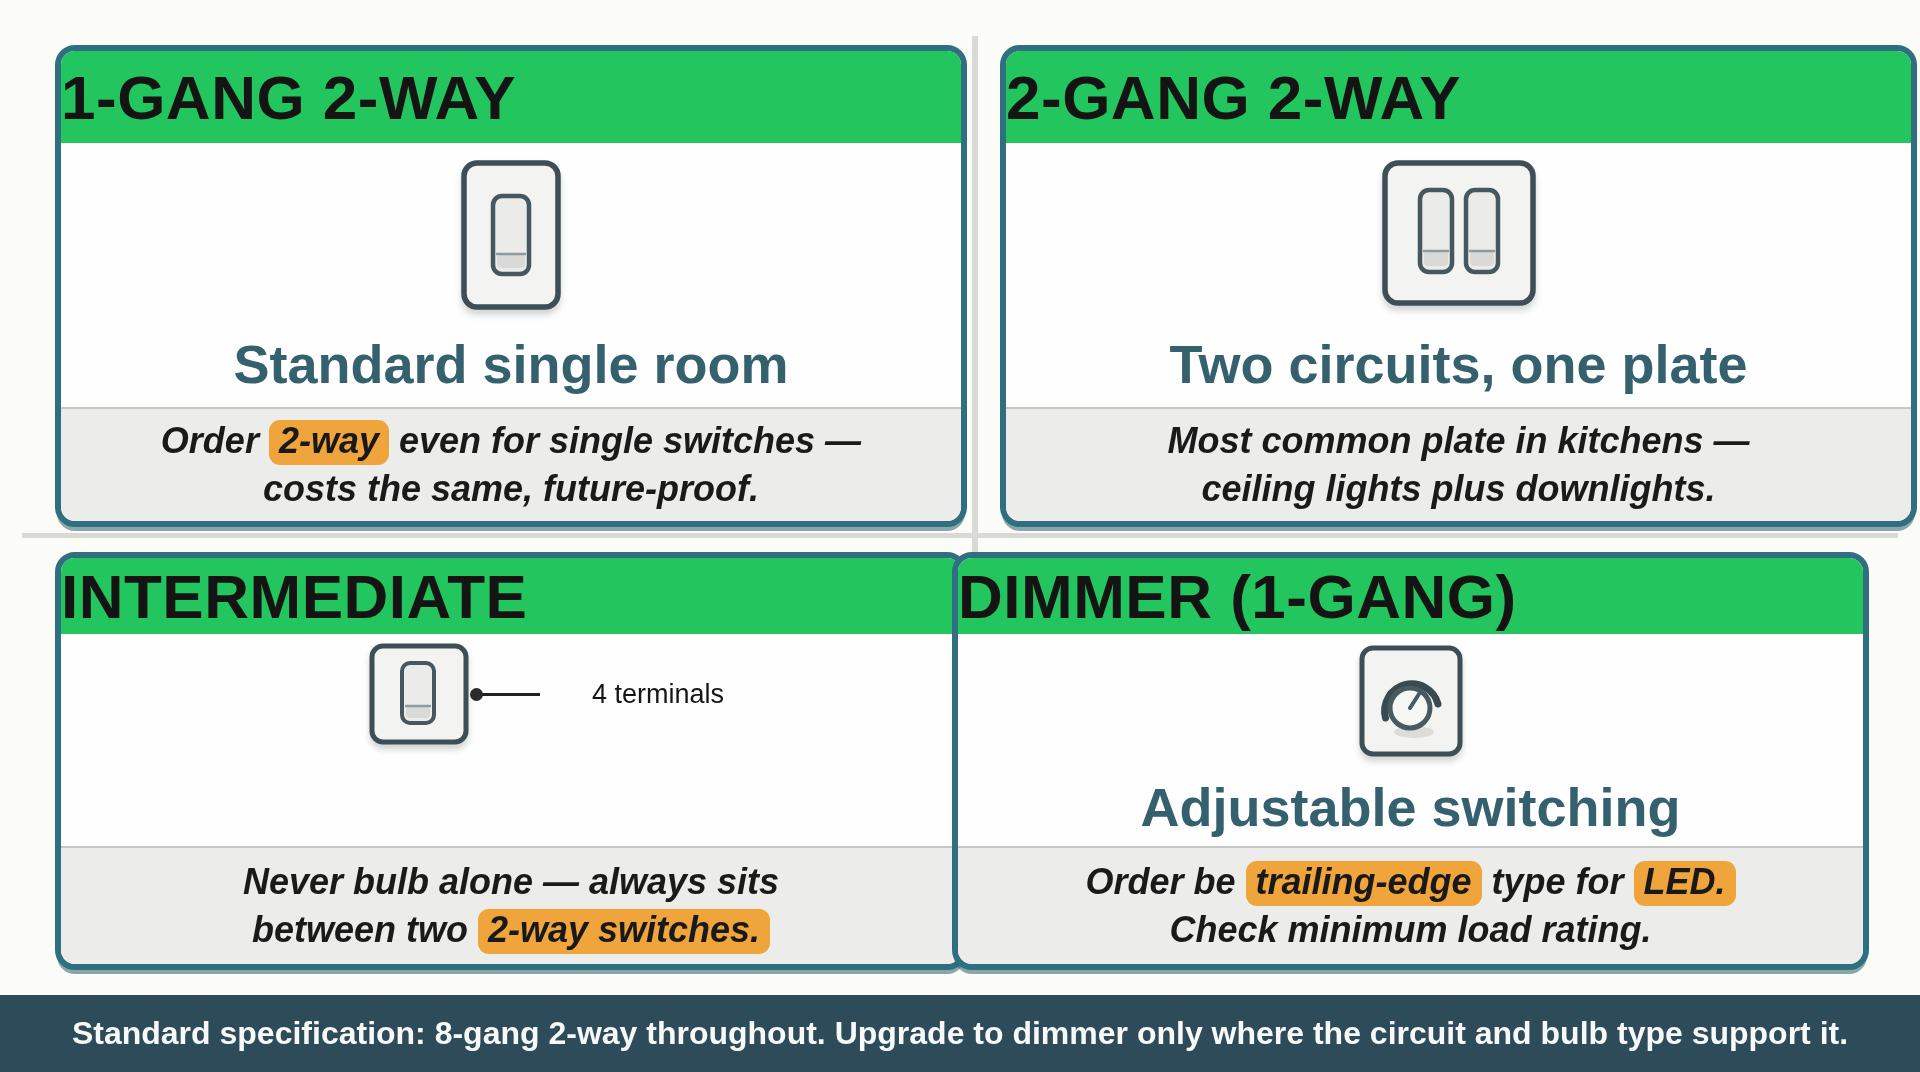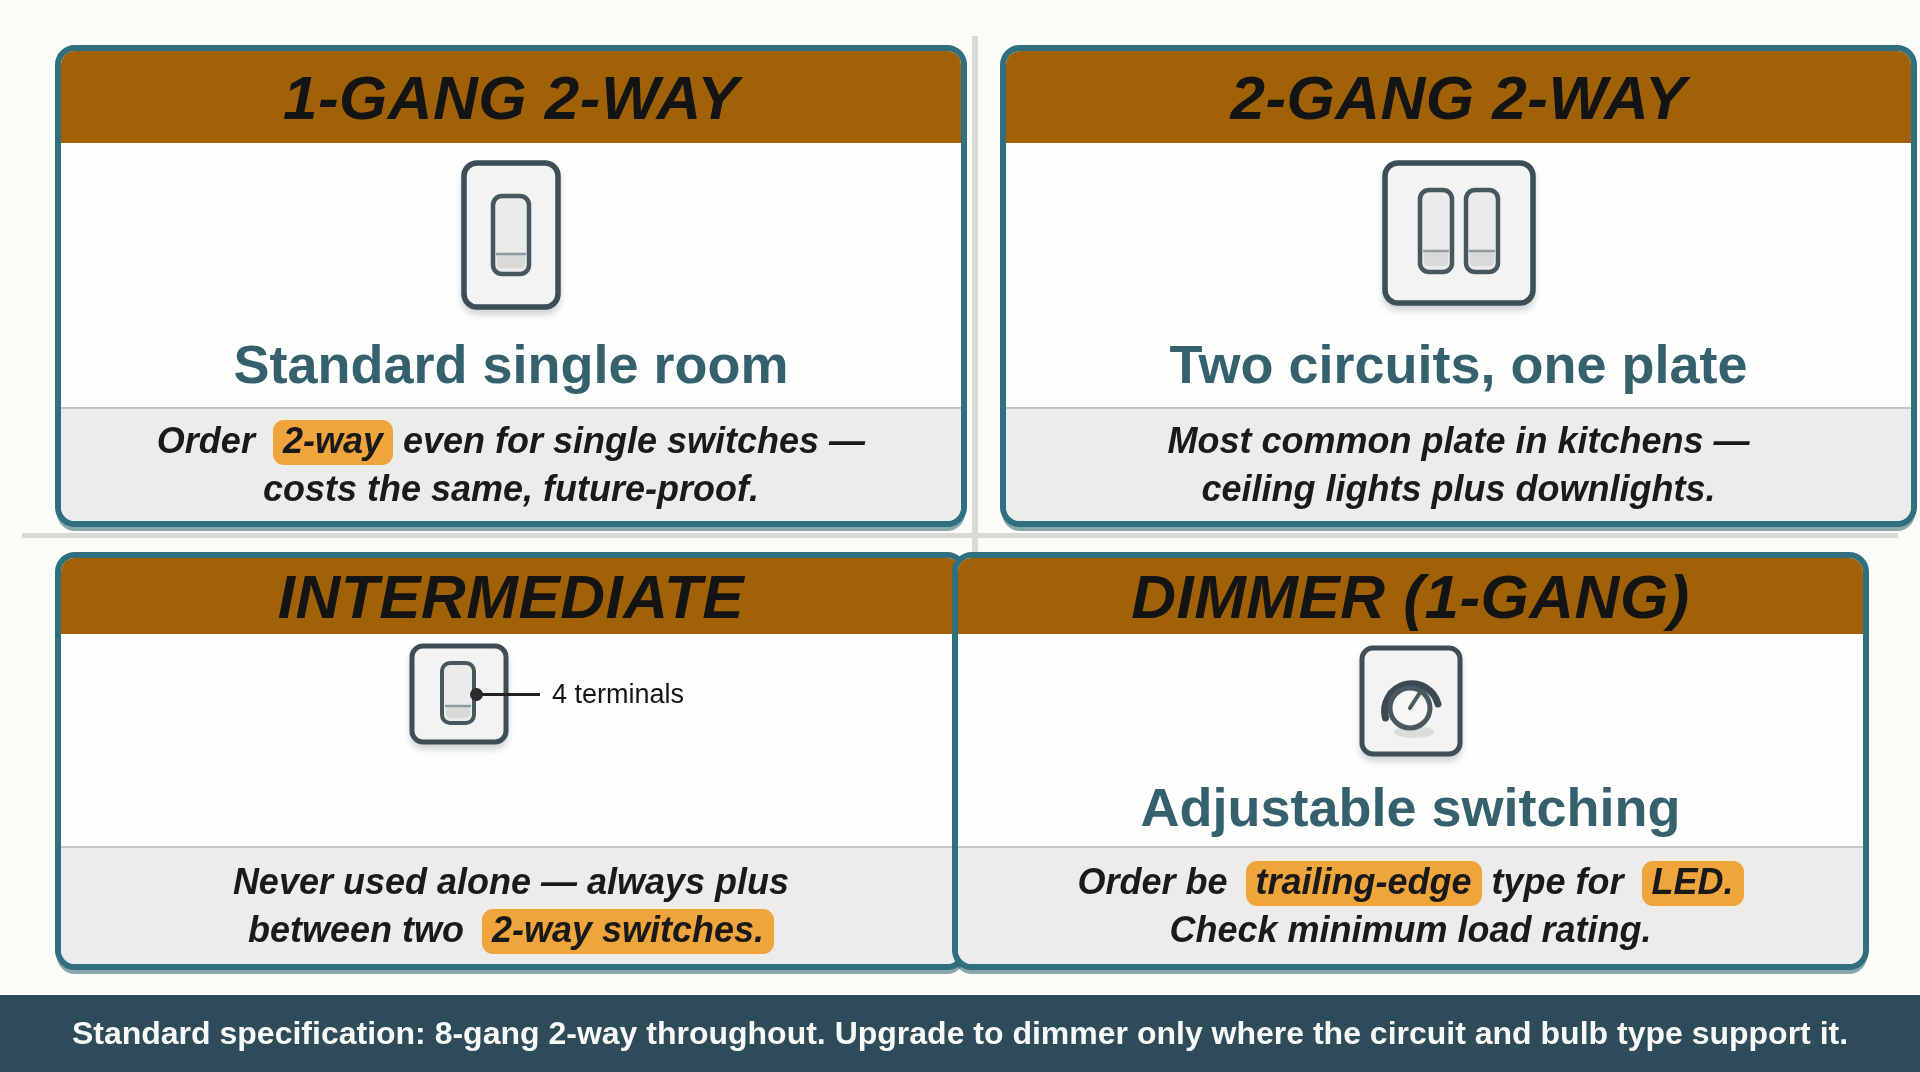--- a/index.html
+++ b/index.html
@@ -10,23 +10,22 @@
   }
   .divider-v{position:absolute;background:#d9d9d6;}
   .divider-h{position:absolute;background:#d9d9d6;}
 
   .card{
     position:absolute;display:flex;flex-direction:column;
     border:6px solid #2f6f80;border-radius:20px;background:#fefefe;
     overflow:hidden;box-shadow:0 6px 0 -2px rgba(43,96,110,.55);
   }
   .card-header{
-    background:#a16207;display:flex;align-items:center;justify-content:center;
+    background:#22c55e;display:flex;align-items:center;justify-content:flex-start;
     flex:0 0 auto;
-    font-style:italic;
   }
   .row1 .card-header{height:92px;}
   .row2 .card-header{height:76px;}
   .card-title{
     margin:0;font-size:62px;font-weight:700;color:#141414;letter-spacing:.5px;
     font-family:"Liberation Sans","DejaVu Sans",sans-serif;
   }
   .card-body{
     flex:1 1 auto;display:flex;flex-direction:column;align-items:center;
     position:relative;background:#fefefe;
@@ -45,26 +44,26 @@
     flex:0 0 auto;background:#ececе9;background:#ececea;
     border-top:2px solid #c6c6c3;
     display:flex;align-items:center;justify-content:center;text-align:center;
   }
   .row1 .card-note{height:112px;}
   .row2 .card-note{height:116px;}
   .note-text{
     margin:0;font-style:italic;font-weight:700;font-size:36px;color:#1a1a1a;
     line-height:1.32;
   }
-  .note-text .hl{padding:0 10px 4px 10px;margin-left:8px;}
+  .note-text .hl{padding:0 10px 4px 10px;}
 
   
   .c3-iconrow{
     display:flex;align-items:center;justify-content:flex-end;
-    margin-top:8px;margin-left:70px;position:relative;
+    margin-top:8px;margin-left:70px;position:relative;gap:40px;
   }
   .callout-line{
     width:64px;height:3px;background:#222;margin-left:-34px;
     position:relative;flex:0 0 auto;
   }
   .callout-dot{
     position:absolute;left:-6px;top:-5px;width:13px;height:13px;border-radius:50%;
     background:#2b2b2b;
   }
   .callout-label{
@@ -138,21 +137,21 @@
         <rect x="38" y="64" width="24" height="12" rx="4" fill="#d9d9d7"></rect>
         <line x1="37" y1="64" x2="63" y2="64" stroke="#8f9a9e" stroke-width="2.5"></line>
       </svg>
       <div class="callout-line">
         <div class="callout-dot"></div>
       </div>
       <span class="callout-label">4 terminals</span>
     </div>
   </div>
   <footer class="card-note">
-    <p class="note-text"><span>Never used alone — always plus</span><br><span>between two </span><span class="hl">2-way switches.</span></p>
+    <p class="note-text"><span>Never bulb alone — always sits</span><br><span>between two </span><span class="hl">2-way switches.</span></p>
   </footer>
 </section>
 
 <section class="card row2" style="left:952px;top:552px;width:905px;height:406px;">
   <header class="card-header">
     <h2 class="card-title">DIMMER (1-GANG)</h2>
   </header>
   <div class="card-body">
     <svg class="plate-icon" style="margin-top:10px" width="106" height="114" viewBox="0 0 106 114">
       <rect x="4" y="4" width="98" height="106" rx="11" fill="#f3f3f1" stroke="#3d4e57" stroke-width="5"></rect>

